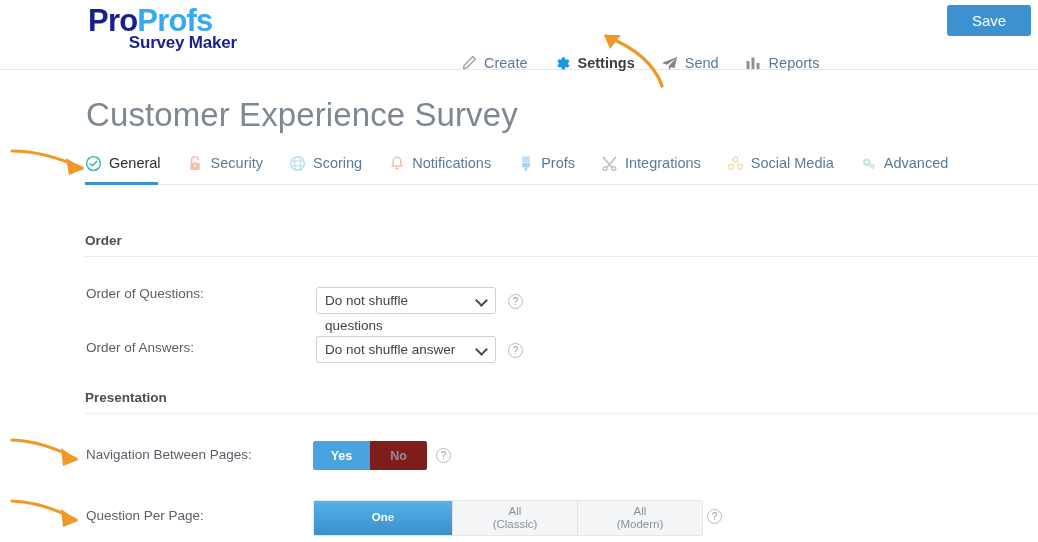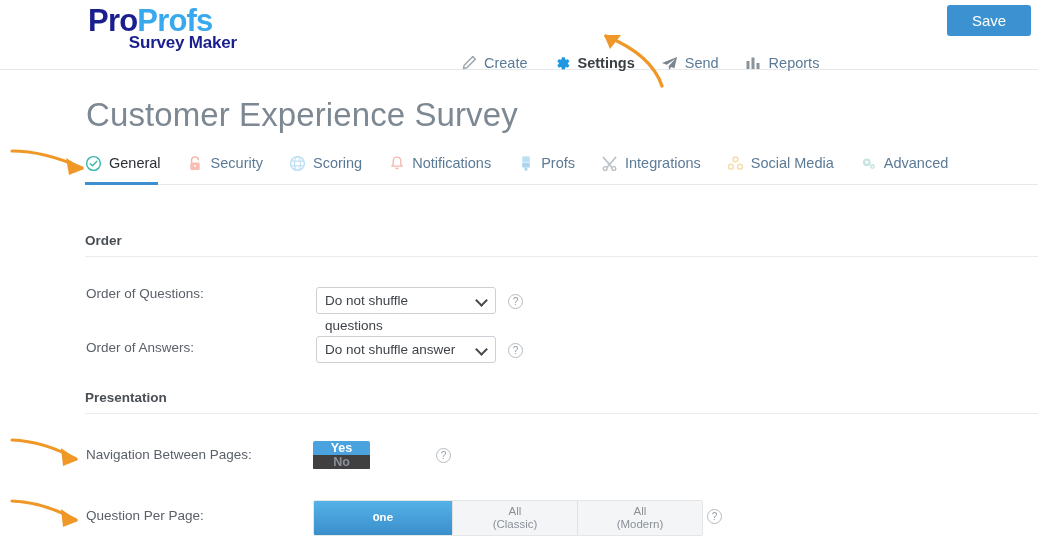--- a/index.html
+++ b/index.html
@@ -79,29 +79,29 @@
   .help {
     position:absolute; width:15px; height:15px; border-radius:50%;
     border:1px solid #b6bbc0; color:#9aa0a6; font-size:10px;
     display:flex; align-items:center; justify-content:center; cursor:pointer; line-height:1;
   }
 
   
   .toggle2 { position:absolute; display:flex; height:29px; border-radius:2px; overflow:hidden; }
   .tg { display:flex; align-items:center; justify-content:center; font-size:12.5px; font-weight:bold; cursor:pointer; }
   .tg-on  { width:57px; background:#4aa3de; color:#fff; }
-  .tg-off { width:57px; background:#404040; color:#8b9199; }
+  .tg-off { width:57px; background:#7f1d1d; color:#8b9199; }
 
   .toggle3 { position:absolute; display:flex; height:36px; border-radius:2px; overflow:hidden;
              border:1px solid #e4e6e8; }
   .tg3 { display:flex; flex-direction:column; align-items:center; justify-content:center;
          font-size:11.5px; cursor:pointer; line-height:1.15; }
   .tg3.on  { width:138px; background:linear-gradient(180deg,#55b1e8,#3a8fcb); color:#fff; font-weight:bold; }
   .tg3.off { width:125px; background:#f4f5f6; color:#8a9098; border-left:1px solid #dfe1e3; }
-  .tg3 b { font-weight:bold;font-family:Liberation Mono, monospace; }
+  .tg3 b { font-weight:bold; }
 
   
   .arrow { position:absolute; pointer-events:none; }
 </style>
 </head>
 <body>
 
 <div id="page">
 
   <div class="header">
@@ -273,21 +273,21 @@
   </div>
   <span class="sel-caret" style="left:477px; top:345px;"></span>
   <div class="help" style="left:508px; top:343px;">
     <span>?</span>
   </div>
 
   <div class="section-title" style="top:390px;">Presentation</div>
   <div class="section-rule" style="top:413px;"></div>
 
   <div class="row-label" style="top:447px;">Navigation Between Pages:</div>
-  <div class="toggle2" style="left:313px; top:441px;flex-direction:column;">
+  <div class="toggle2" style="left:313px; top:441px;">
     <div class="tg tg-on">Yes</div>
     <div class="tg tg-off">No</div>
   </div>
   <div class="help" style="left:436px; top:448px;">
     <span>?</span>
   </div>
 
   <div class="row-label" style="top:508px;">Question Per Page:</div>
   <div class="toggle3" style="left:313px; top:500px;">
     <div class="tg3 on">

